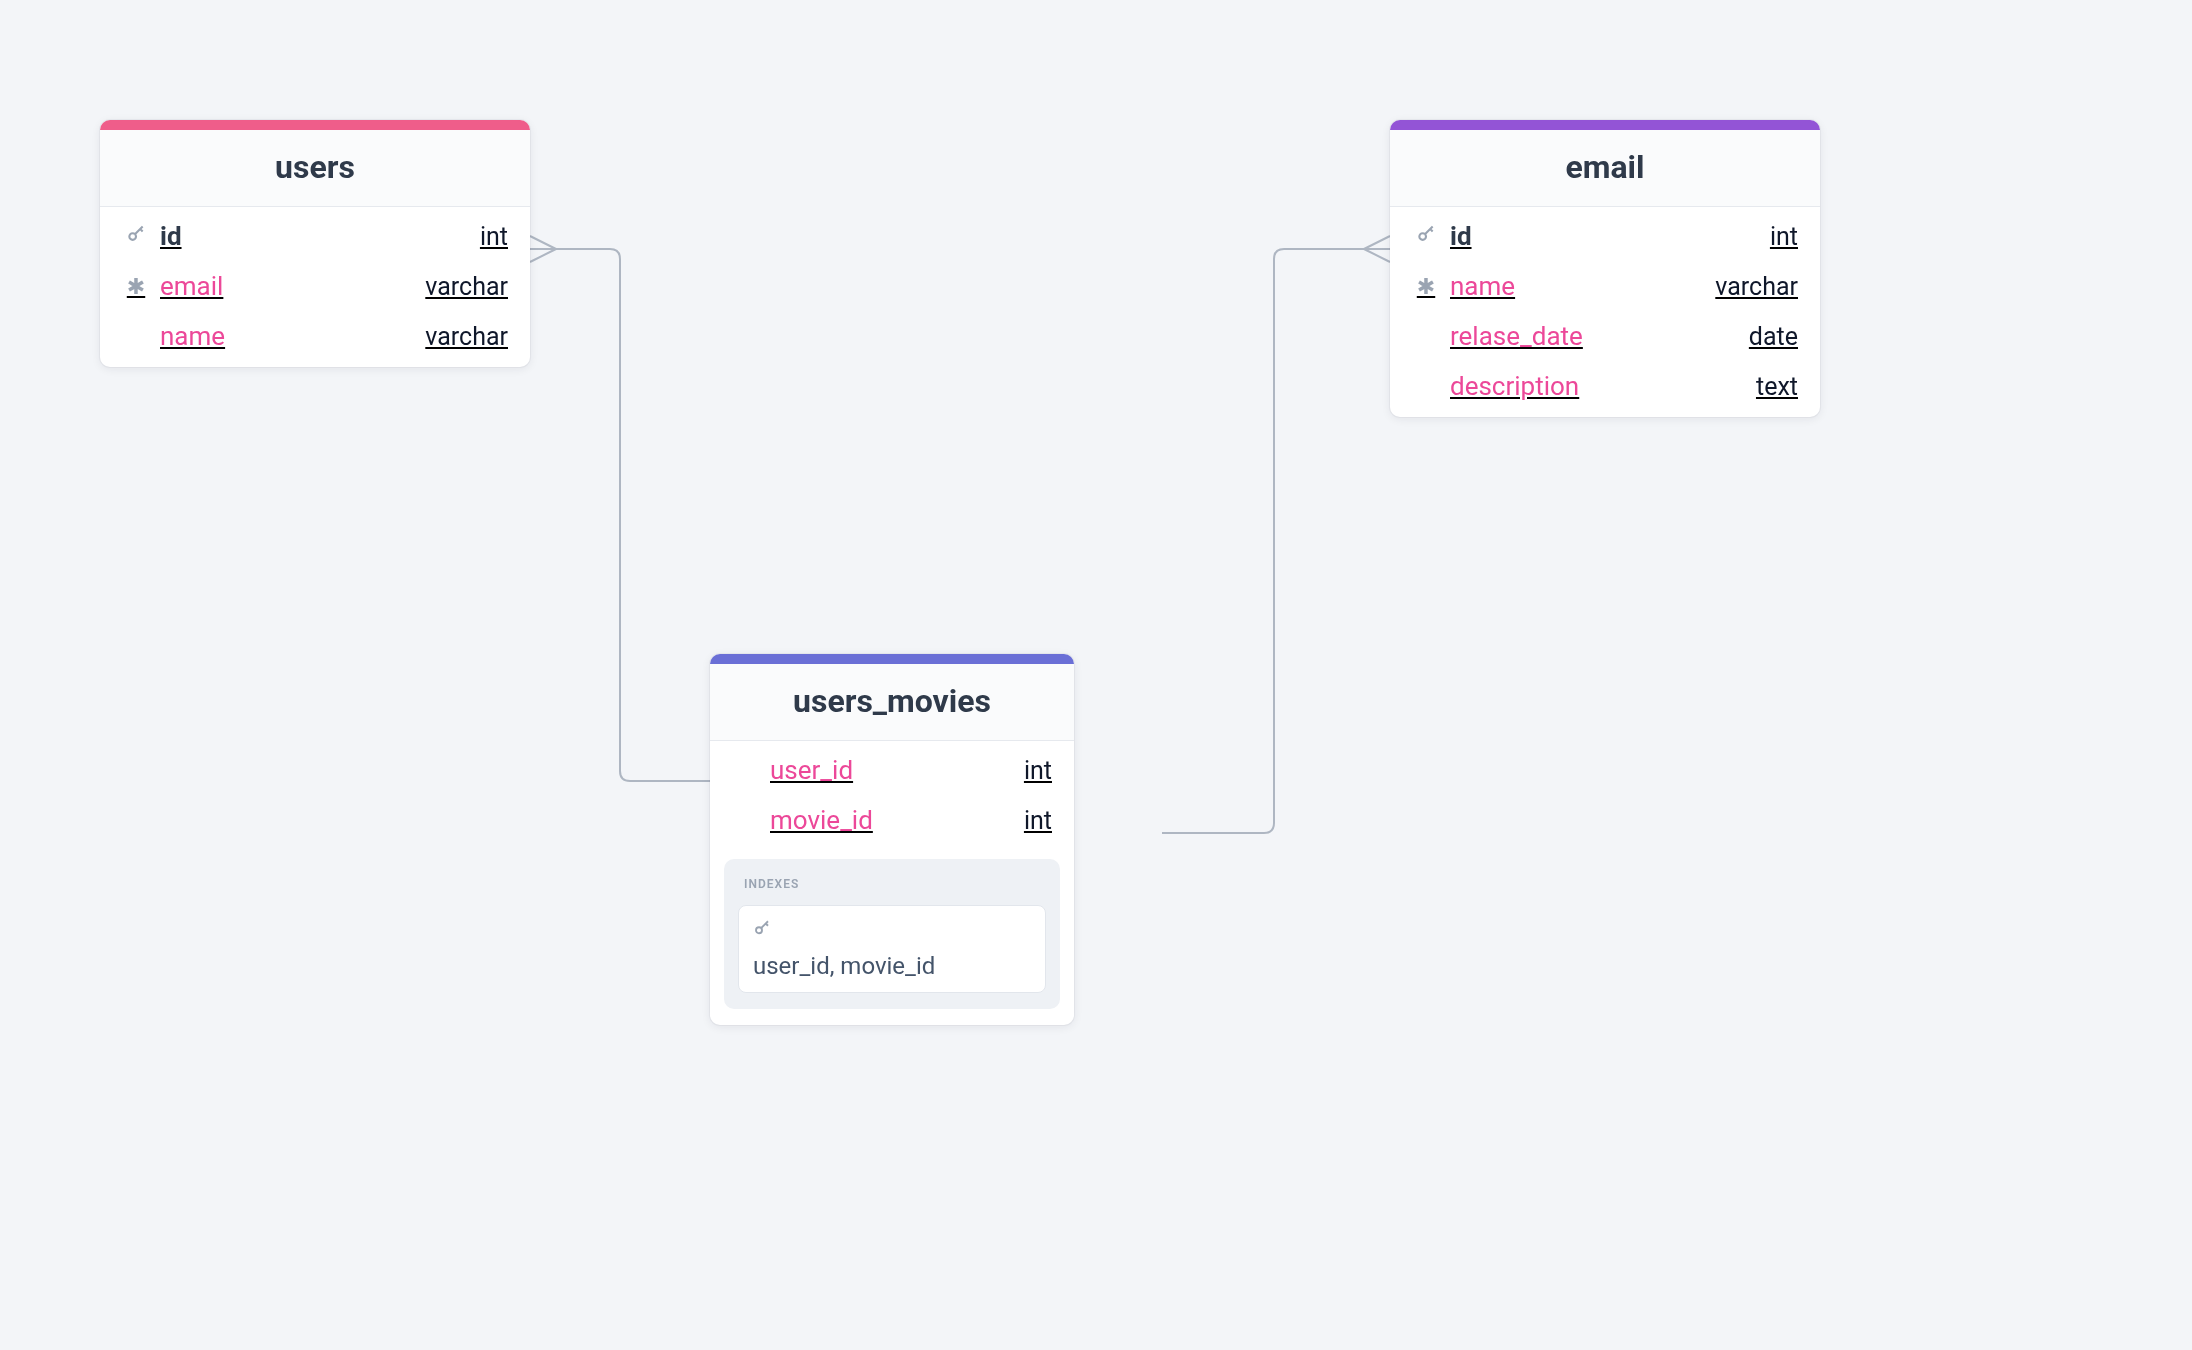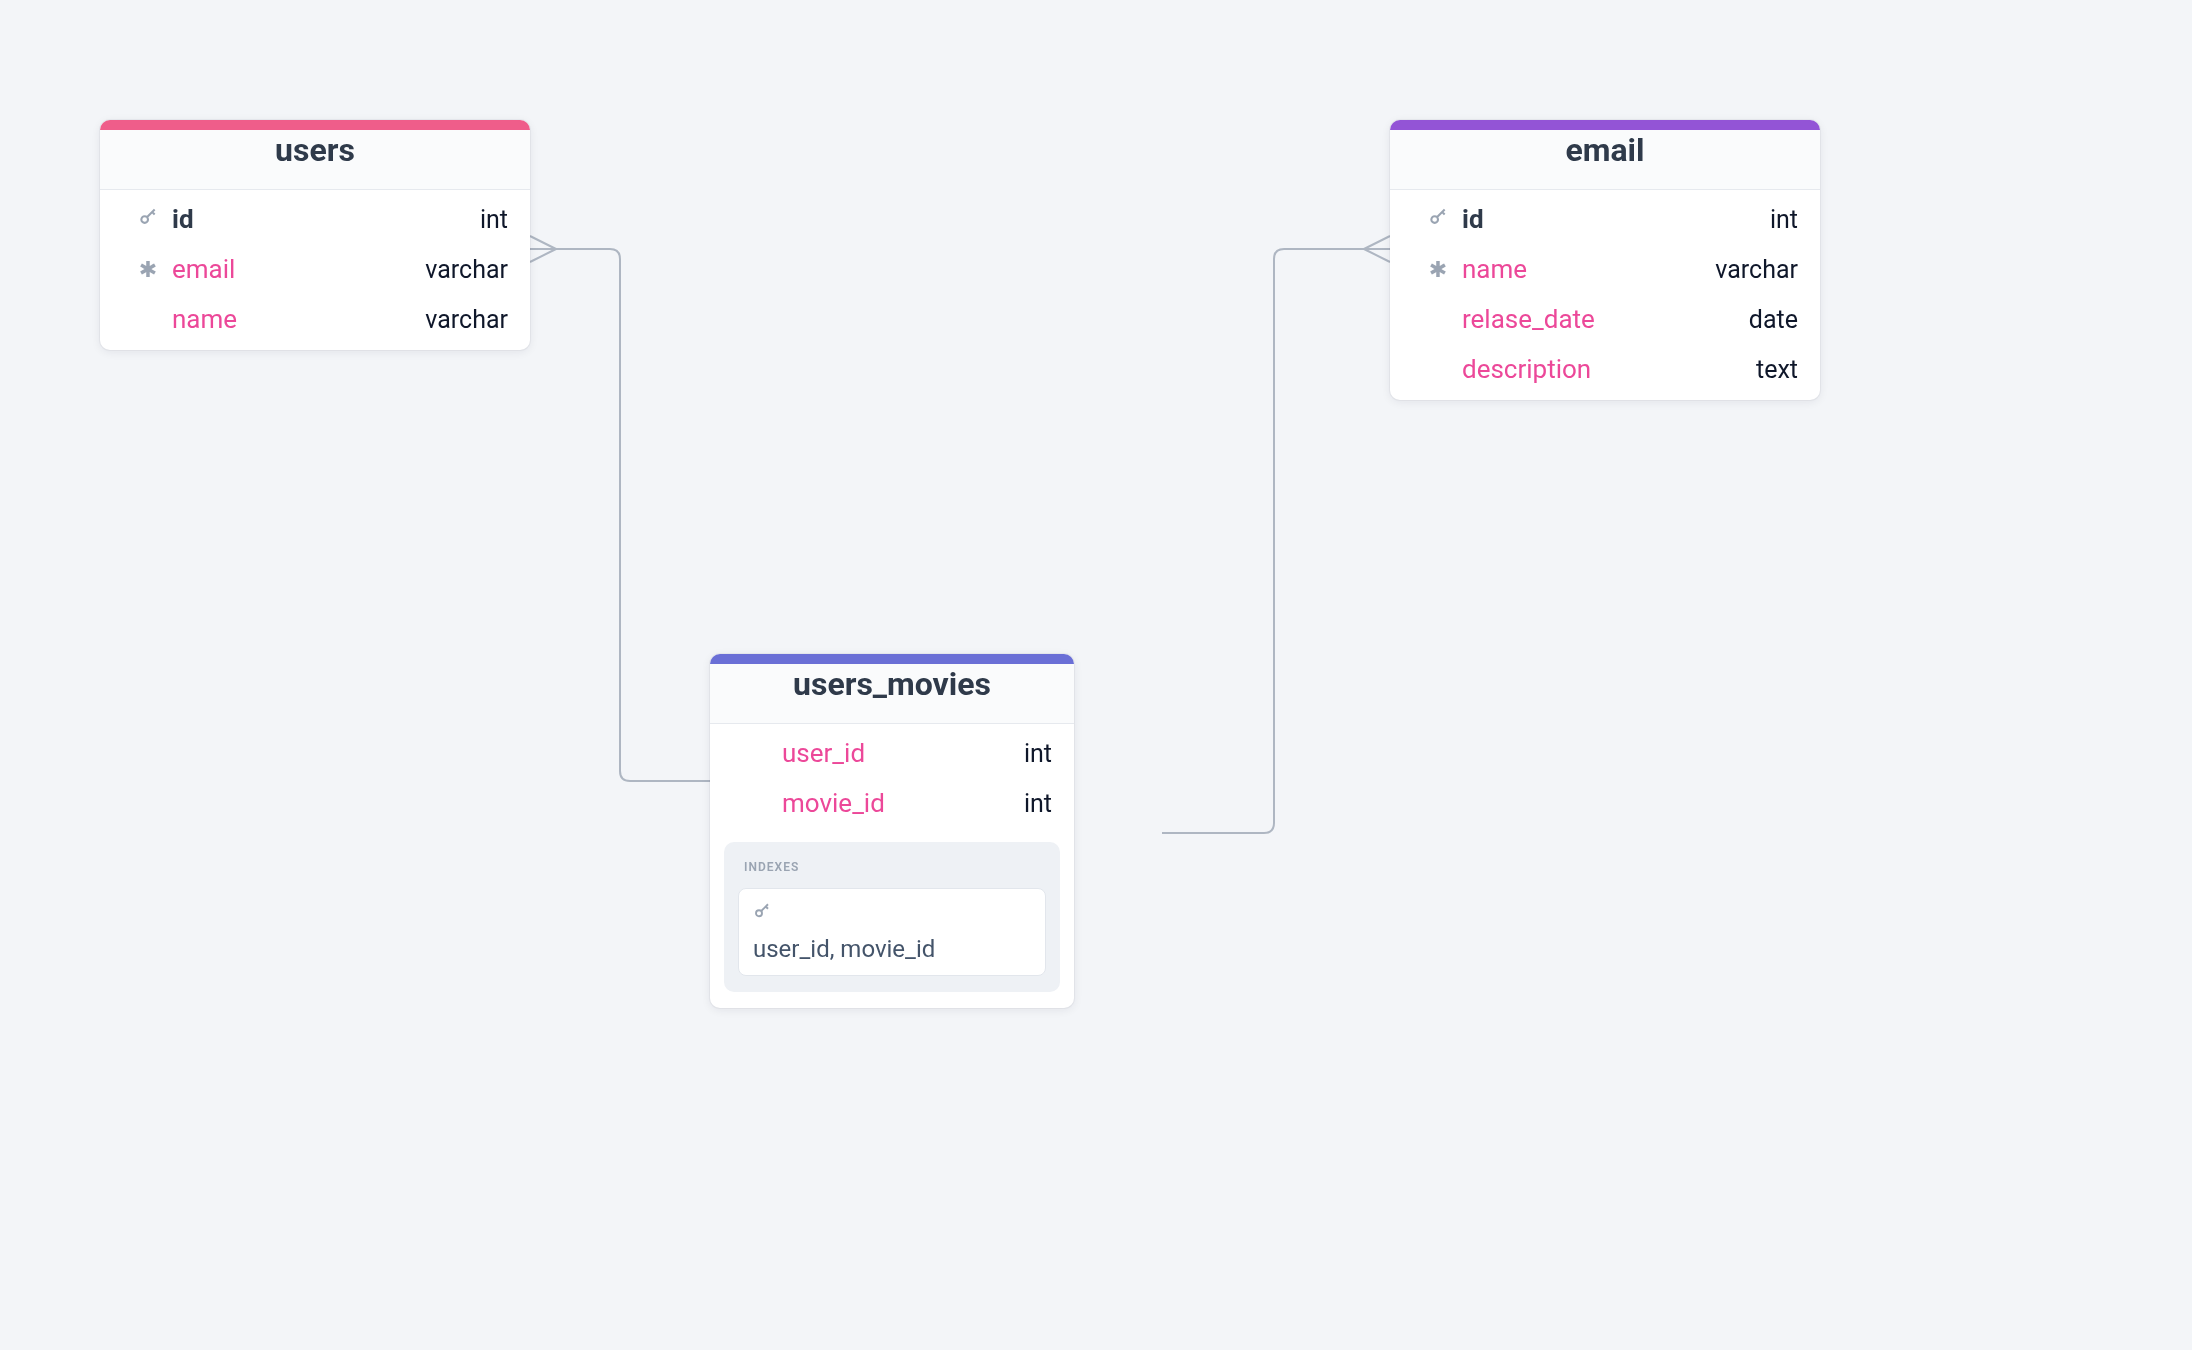--- a/index.html
+++ b/index.html
@@ -31,24 +31,25 @@
       height: 10px;
       width: 100%;
     }
     .table .title {
       background: #fafbfc;
       border-bottom: 1px solid #e6e9ee;
       text-align: center;
       font-weight: 700;
       font-size: 32px;
       color: #2f3a4a;
-      padding: 1px 12px 20px 12px;
+      padding: 18px 12px 20px 12px;
     }
     .table .rows {
-      padding: 4px 0 6px 12px;
+      padding: 4px 0 6px 0;
+      text-decoration: underline;
     }
     .table .row {
       display: flex;
       align-items: center;
       justify-content: space-between;
       padding: 10px 22px;
       font-size: 26px;
     }
     .table .row .left {
       display: flex;

